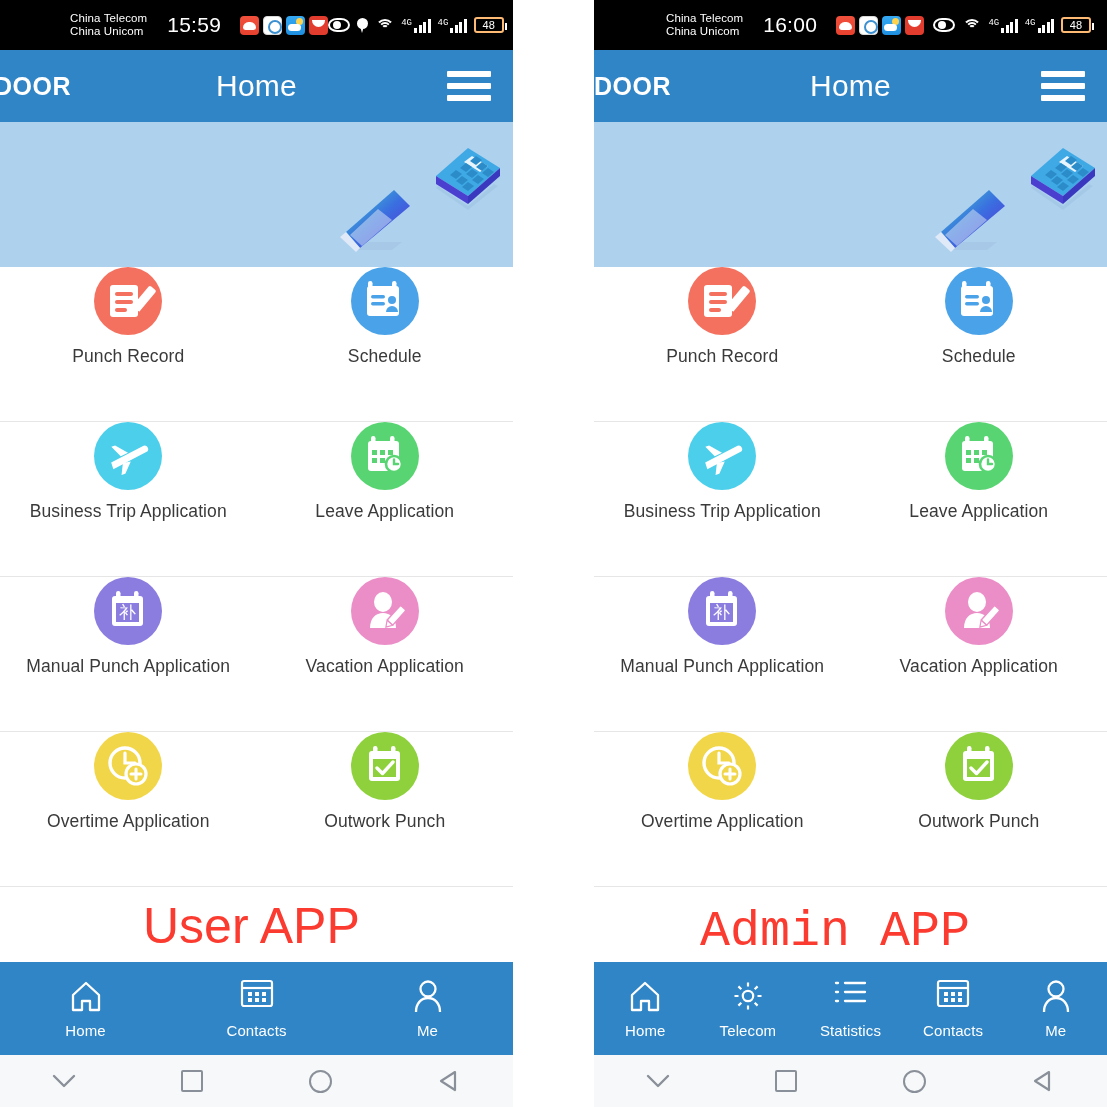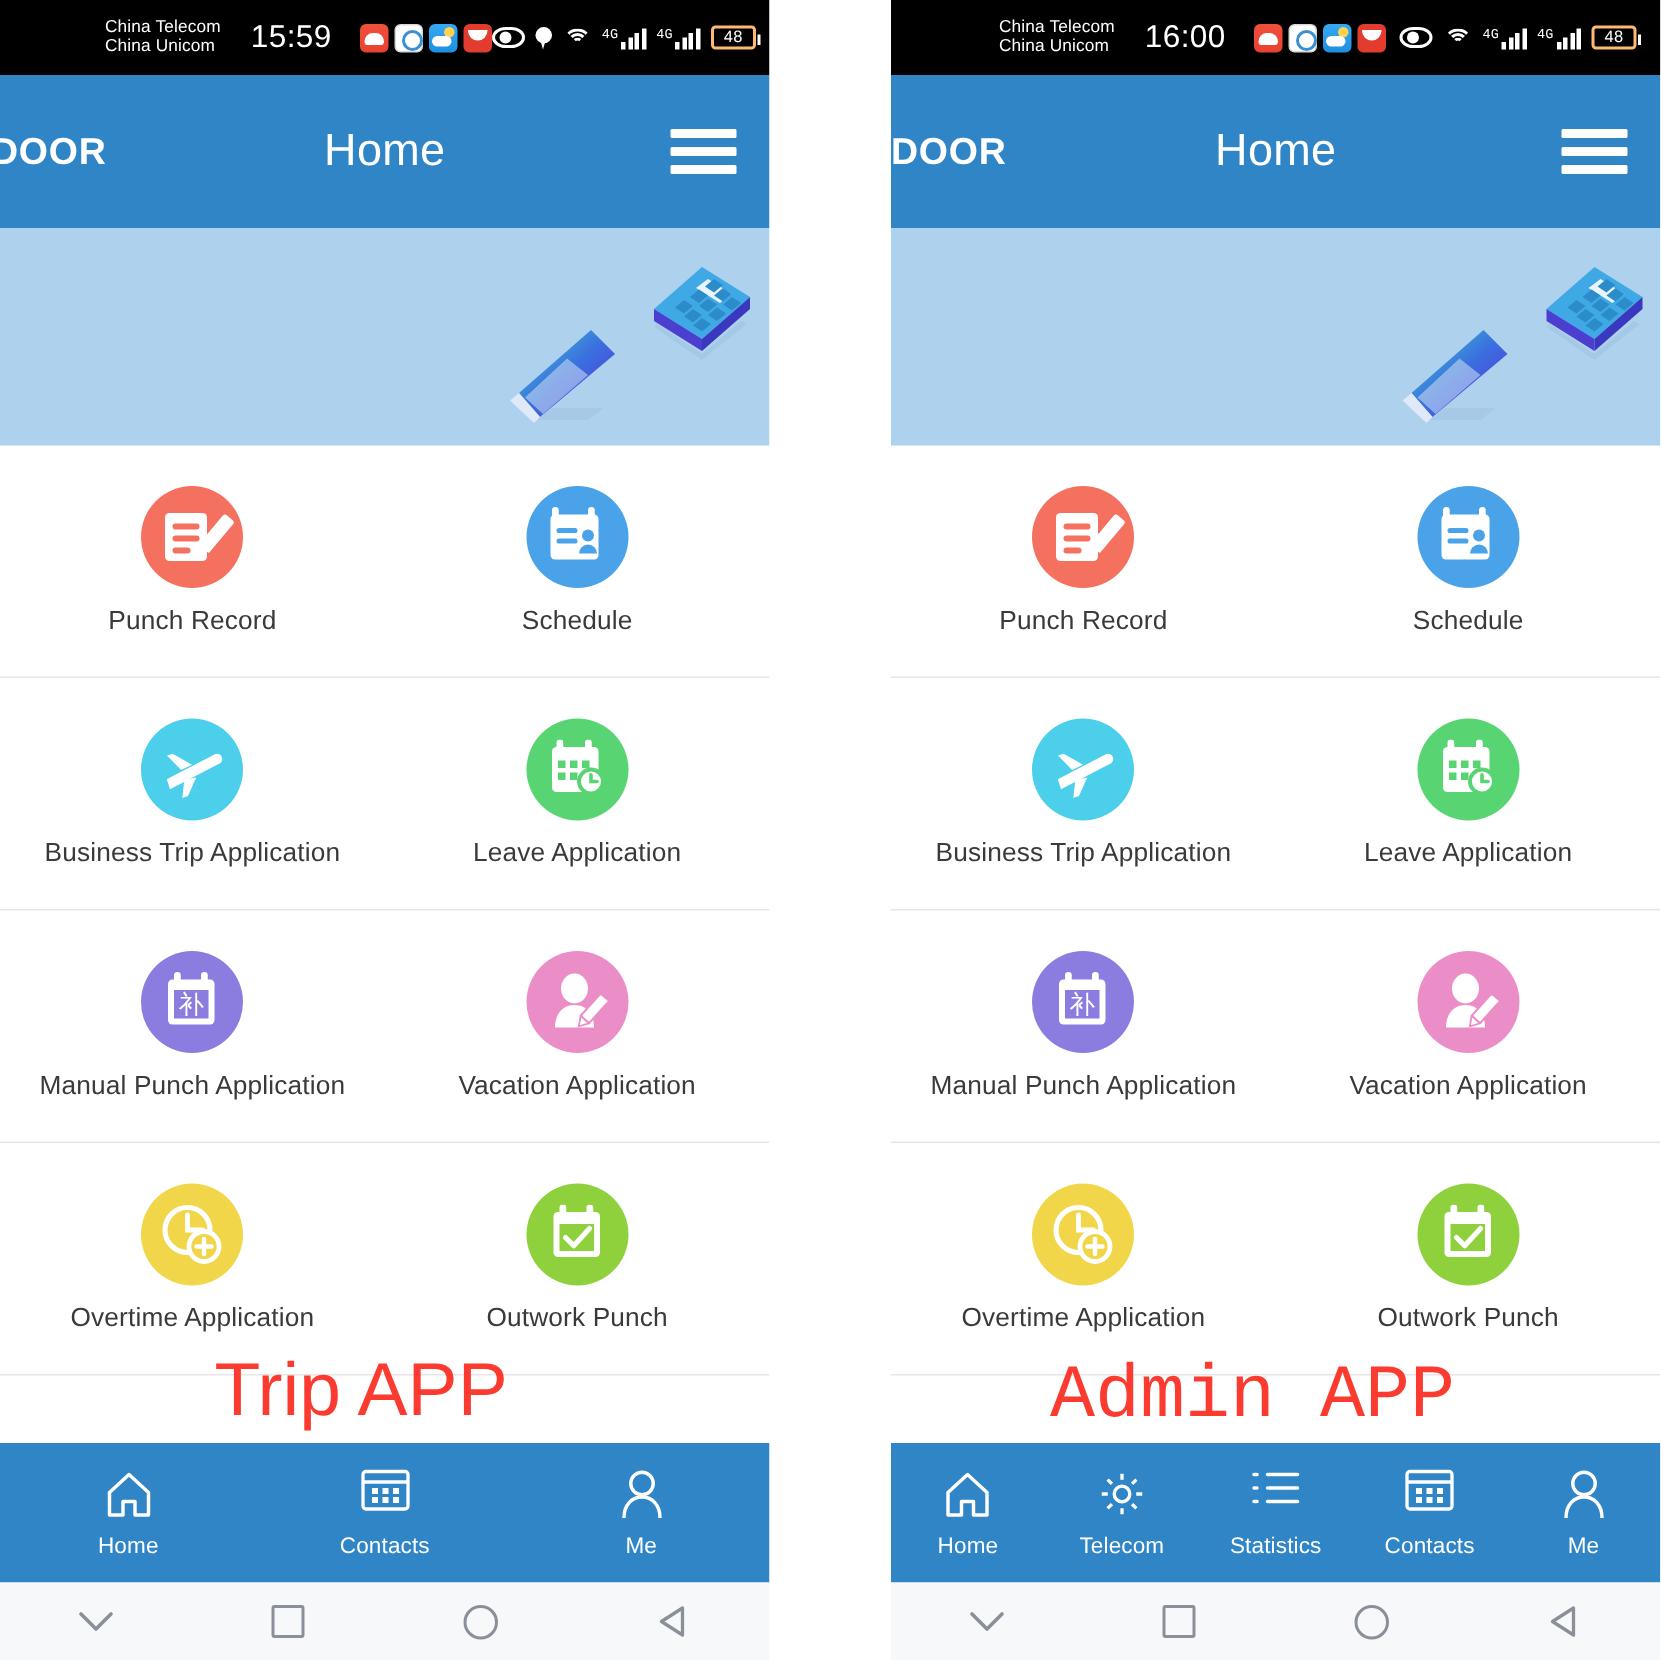--- a/index.html
+++ b/index.html
@@ -135,21 +135,21 @@
     font-size: 11px; letter-spacing: .2px;
     position: relative;
   }
   .ic-batt::after {
     content:""; position:absolute; right:-5px; top:4px;
     width:2px; height:7px; background:#fff;
   }
 
   
   .appbar {
-    height: 102px;
+    height: 72px;
     background: #2f85c6;
     display: flex;
     align-items: center;
     position: relative;
   }
   .appbar .brand {
     position: absolute;
     left: -6px;
     color: #ffffff;
     font-size: 25px;
@@ -189,21 +189,21 @@
   .grid { background: #ffffff; }
   .grid-row {
     display: flex;
     height: 155px;
     border-bottom: 1px solid #e6e6e6;
   }
   .grid-row:last-child { border-bottom: 1px solid #e6e6e6; }
   .cell {
     flex: 1;
     display: flex; flex-direction: column;
-    align-items: center; justify-content: center;
+    align-items: center; 
     gap: 11px;
   }
   .circle {
     width: 68px; height: 68px;
     border-radius: 50%;
     display:flex; align-items:center; justify-content:center;
     position: relative;
   }
   .cell .lbl {
     font-size: 17.5px;
@@ -845,16 +845,16 @@
           <span class="ci"></span>
         </div>
       <div class="sbtn">
         <svg width="24" height="24" viewBox="0 0 24 24">
             <path d="M18 3 L4 12 L18 21 Z" fill="none" stroke="#8a9099" stroke-width="2.2" stroke-linejoin="round"></path>
           </svg>
       </div>
     </div>
   </div>
 
-  <div class="overlay-label user">Trip APP</div>
+  <div class="overlay-label user">User APP</div>
   <div class="overlay-label admin">Admin APP</div>
 
 </div>
 
 </body></html>

